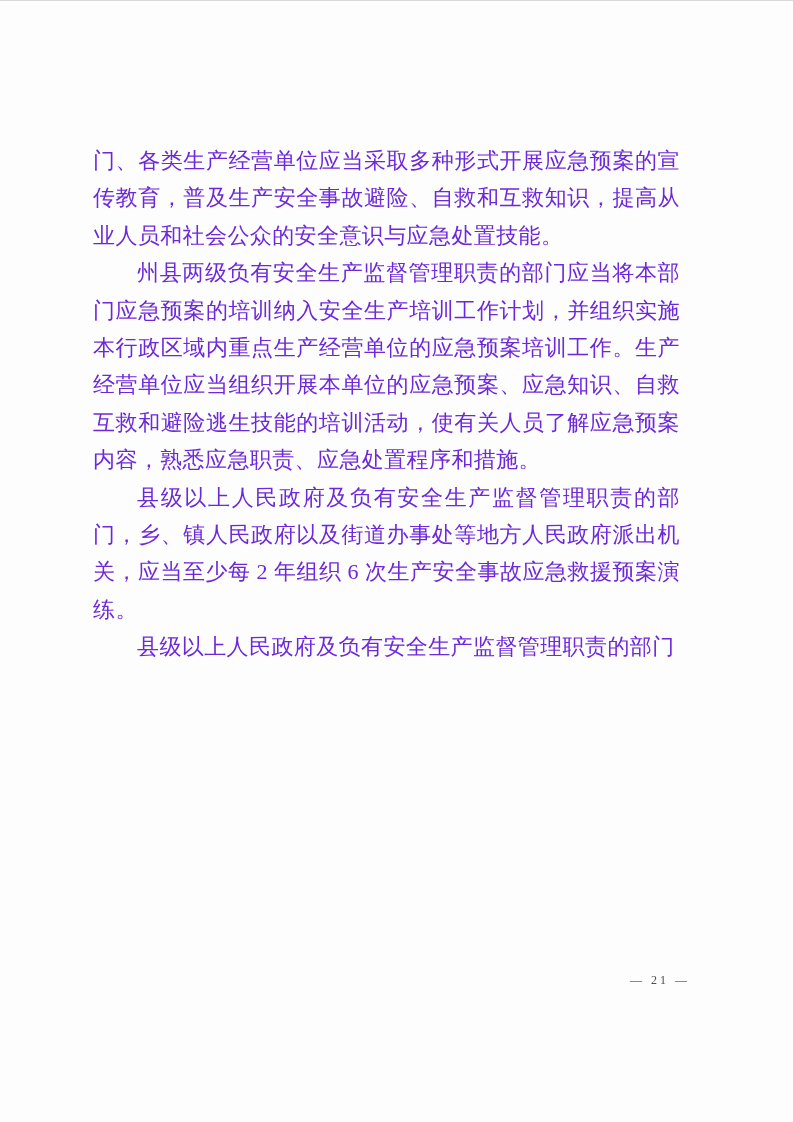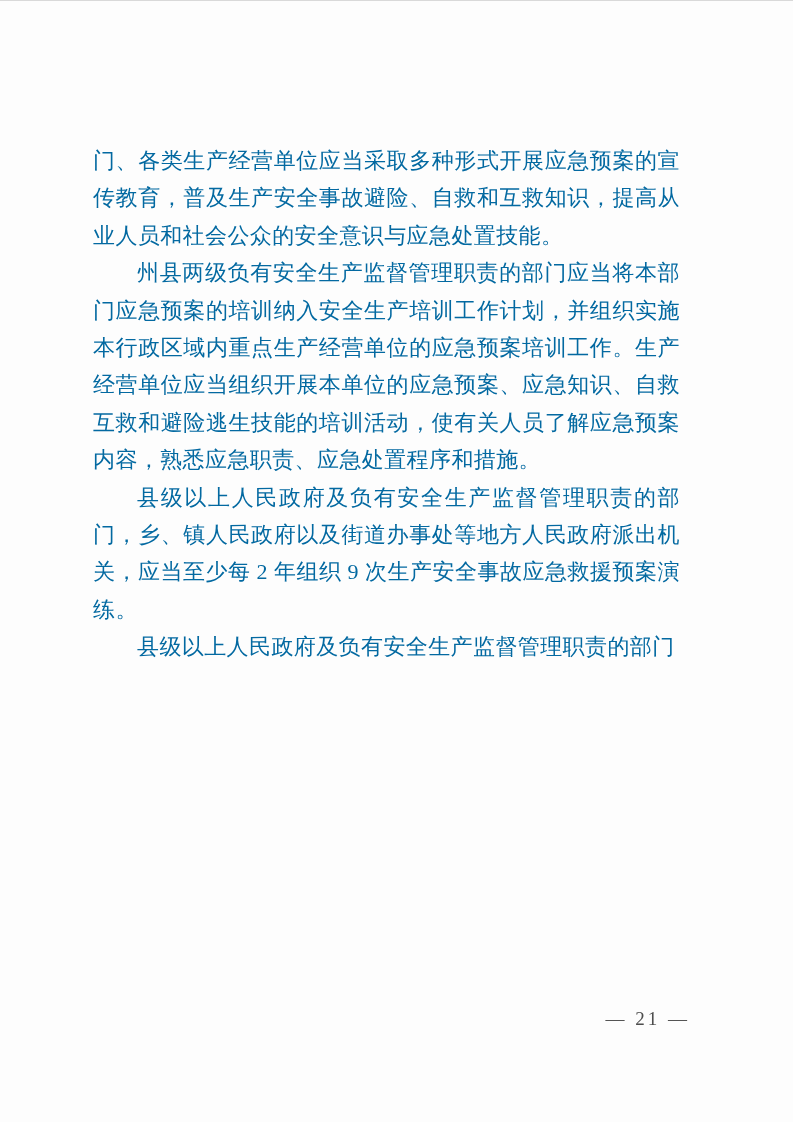--- a/index.html
+++ b/index.html
@@ -21,48 +21,48 @@
     box-sizing: border-box;
     border-top: 1px solid #d9d9d9;
   }
   .text-block {
     position: absolute;
     left: 93px;
     top: 141px;
     width: 587px;
     font-size: 22px;
     line-height: 37.4px;
-    color: #0369a1;
+    color: #6d28d9;
     text-align: justify;
     text-justify: inter-ideograph;
     letter-spacing: 0.4px;
   }
   .text-block p {
     margin: 0;
     padding: 0;
   }
   .text-block p.indent {
     text-indent: 2em;
   }
   .page-number {
     position: absolute;
-    top: 1005px;
+    top: 966px;
     right: 103px;
-    font-size: 19px;
+    font-size: 12px;
     line-height: 26px;
     color: #4d4d4d;
     letter-spacing: 3px;
     white-space: nowrap;
   }
 </style>
 </head>
 <body>
 
 <div class="page">
   <div class="text-block">
     <p>门、各类生产经营单位应当采取多种形式开展应急预案的宣传教育，普及生产安全事故避险、自救和互救知识，提高从业人员和社会公众的安全意识与应急处置技能。</p>
     <p class="indent">州县两级负有安全生产监督管理职责的部门应当将本部门应急预案的培训纳入安全生产培训工作计划，并组织实施本行政区域内重点生产经营单位的应急预案培训工作。生产经营单位应当组织开展本单位的应急预案、应急知识、自救互救和避险逃生技能的培训活动，使有关人员了解应急预案内容，熟悉应急职责、应急处置程序和措施。</p>
-    <p class="indent">县级以上人民政府及负有安全生产监督管理职责的部门，乡、镇人民政府以及街道办事处等地方人民政府派出机关，应当至少每 2 年组织 9 次生产安全事故应急救援预案演练。</p>
+    <p class="indent">县级以上人民政府及负有安全生产监督管理职责的部门，乡、镇人民政府以及街道办事处等地方人民政府派出机关，应当至少每 2 年组织 6 次生产安全事故应急救援预案演练。</p>
     <p class="indent">县级以上人民政府及负有安全生产监督管理职责的部门</p>
   </div>
 
   <div class="page-number">— 21 —</div>
 </div>
 
 </body></html>

